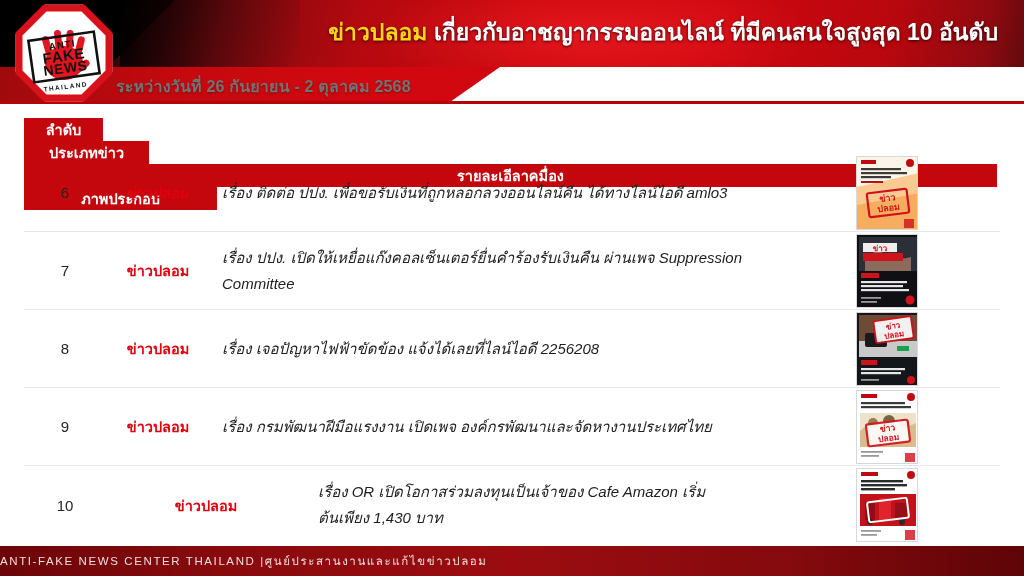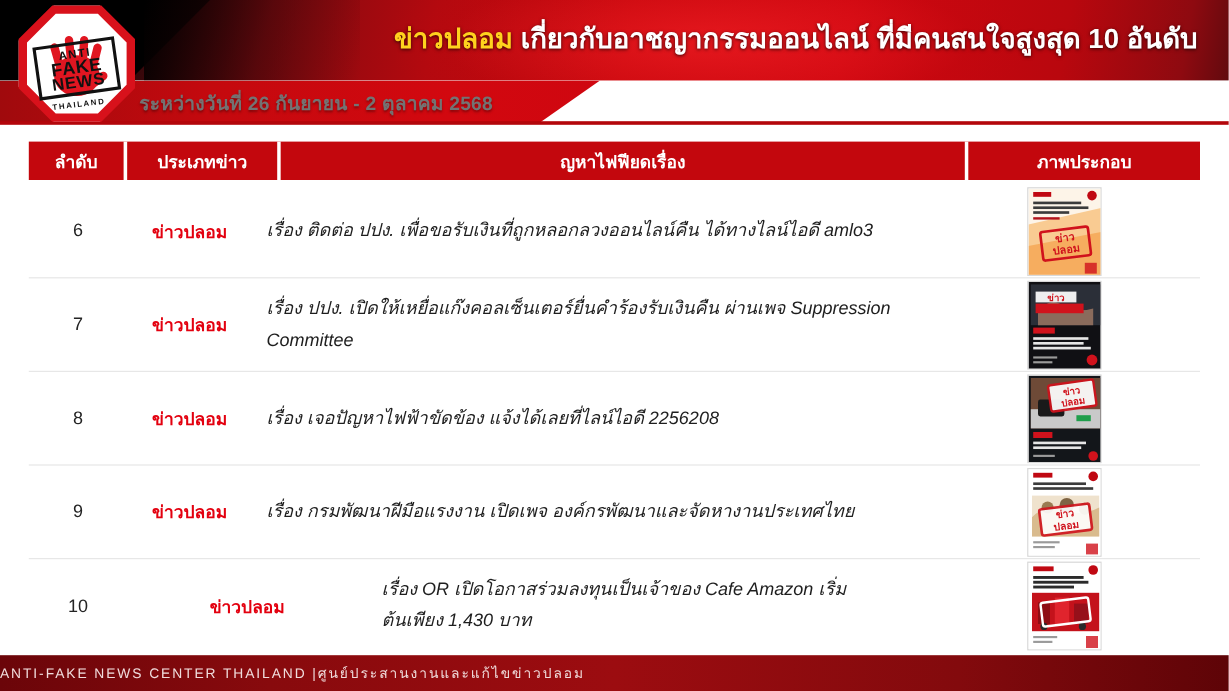--- a/index.html
+++ b/index.html
@@ -97,20 +97,21 @@
     width: 100px; height: 105px;
     z-index: 6;
   }
 
   
   .thead {
     position: absolute;
     left: 24px; top: 118px;
     width: 976px; height: 32px;
     display: flex;
+    flex-direction: column;
   }
   .th {
     background: #c3070d;
     color: #ffffff;
     font-size: 14.5px;
     font-weight: bold;
     display: flex;
     align-items: center;
     justify-content: center;
     height: 32px;
@@ -238,21 +239,21 @@
           <text x="50" y="70" font-family="'Liberation Sans',sans-serif" font-size="14" font-weight="bold" fill="#111111" text-anchor="middle" letter-spacing="0.6">NEWS</text>
         </g>
         <text x="52" y="86" font-family="'Liberation Sans',sans-serif" font-size="6.5" font-weight="bold" fill="#111111" text-anchor="middle" letter-spacing="1.4" transform="rotate(-7 52 86)">THAILAND</text>
       </g>
     </svg>
   </div>
 
   <div class="thead">
     <div class="th th-no">ลำดับ</div>
     <div class="th th-type">ประเภทข่าว</div>
-    <div class="th th-detail">ญหาไฟฟียดเรื่อง</div>
+    <div class="th th-detail">รายละเอีลาคมื่อง</div>
     <div class="th th-image">ภาพประกอบ</div>
   </div>
 
   <div class="tbody">
 
     <div class="row">
       <div class="c-no">6</div>
       <div class="c-type">ข่าวปลอม</div>
       <div class="c-detail">เรื่อง ติดต่อ ปปง. เพื่อขอรับเงินที่ถูกหลอกลวงออนไลน์คืน ได้ทางไลน์ไอดี amlo3</div>
       <div class="c-image">

